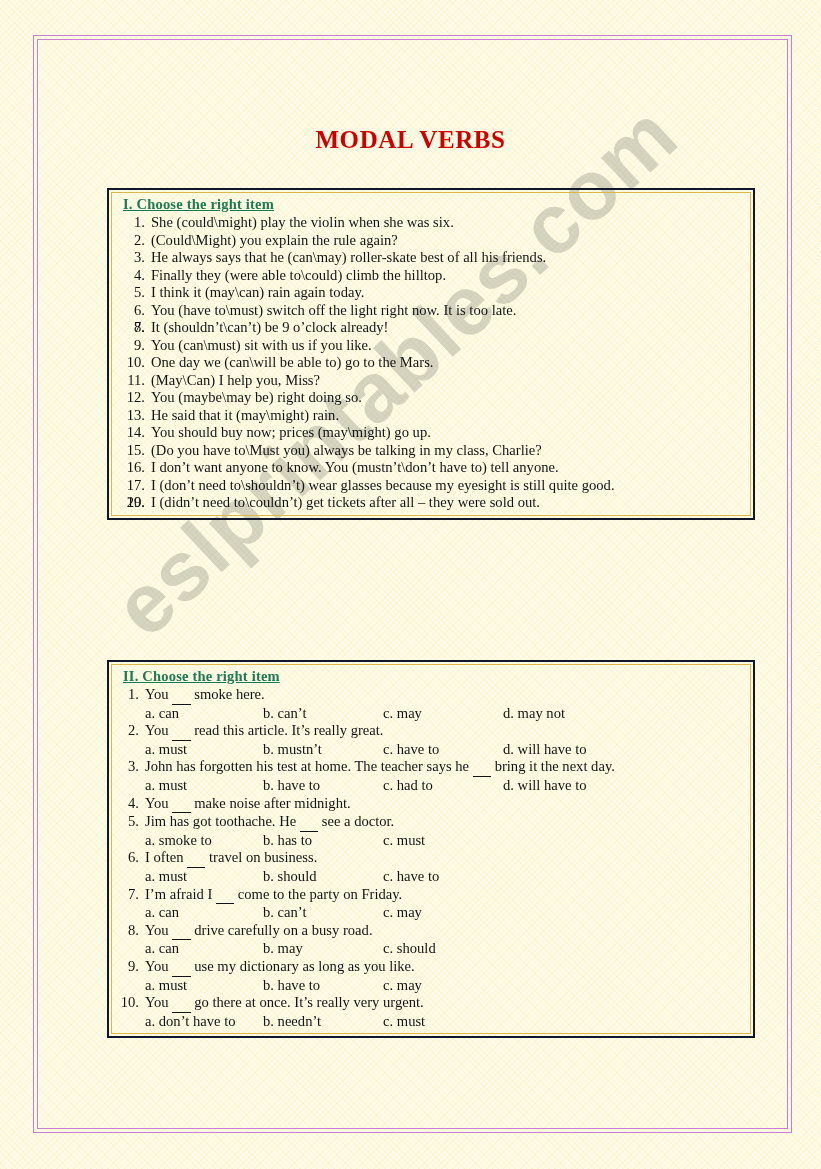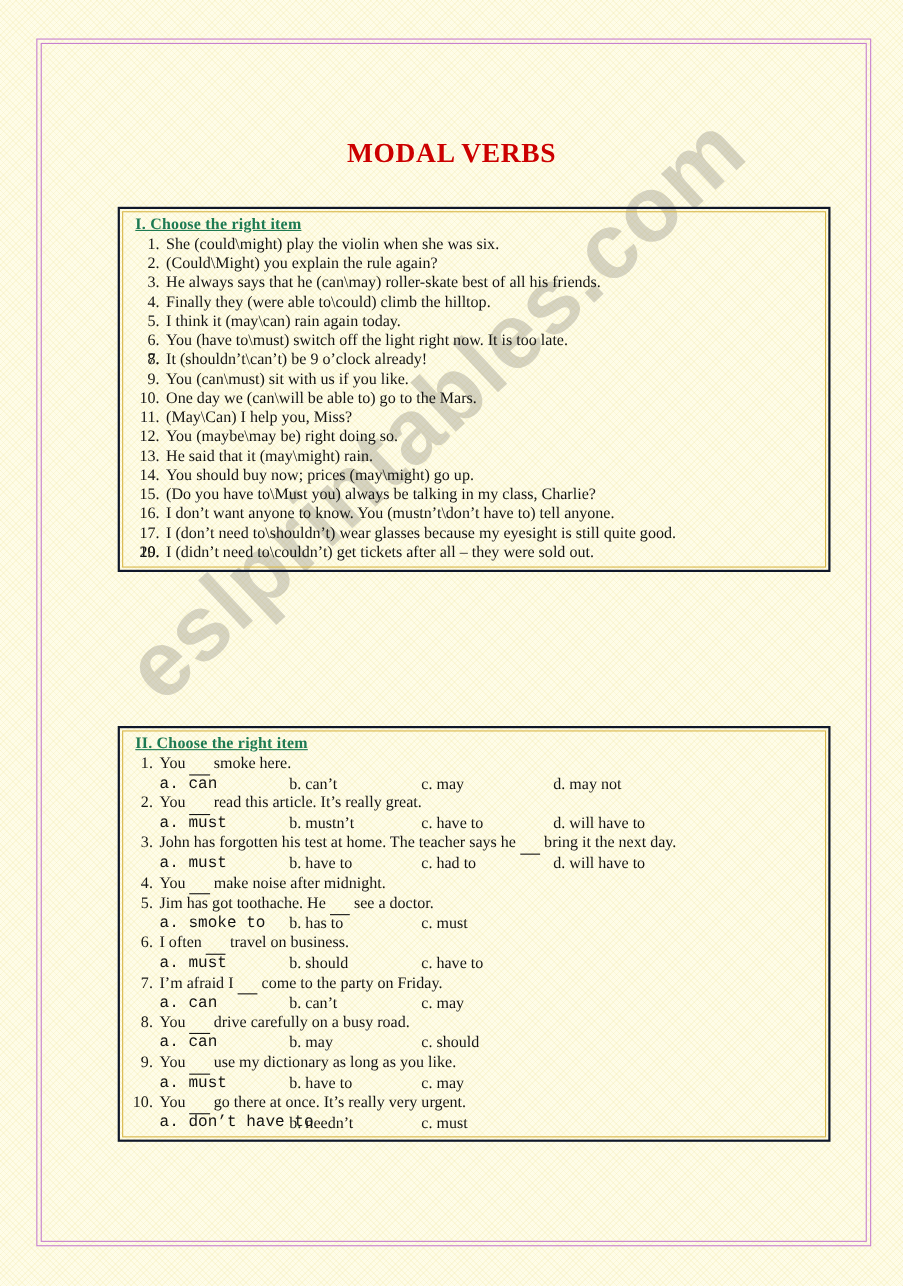--- a/index.html
+++ b/index.html
@@ -161,21 +161,21 @@
     line-height: 17.6px;
     white-space: nowrap;
     padding-left: 30px;
     position: relative;
     height: 17.6px;
   }
   .opt {
     position: absolute;
     top: 0;
   }
-  .opt-a { left: 30px; font-family: Liberation Mono, monospace; }
+  .opt-a { left: 30px; }
   .opt-b { left: 148px; }
   .opt-c { left: 268px; }
   .opt-d { left: 388px; }
 </style>
 </head>
 <body>
 
 <div class="page-bg"></div>
 <div class="page-frame"></div>
 <div class="watermark">eslprintables.com</div>

